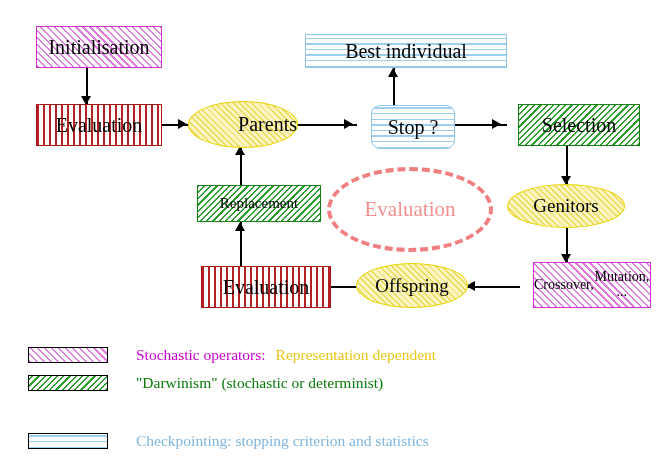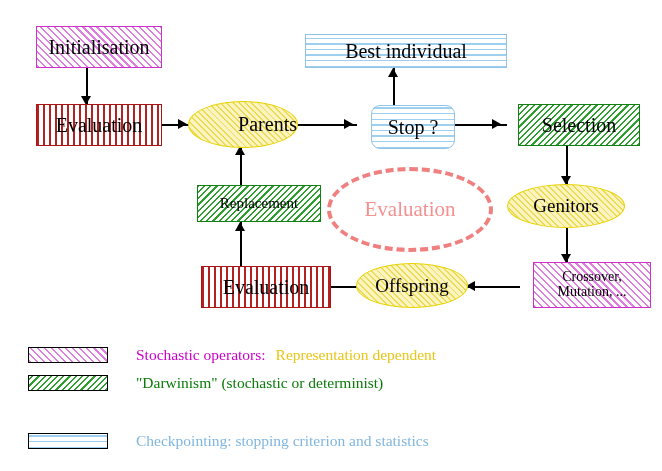--- a/index.html
+++ b/index.html
@@ -148,21 +148,21 @@
   </div>
 
   <div class="node rect fill-green" style="left:505px;top:104px;width:122px;height:42px;">
     <span class="lbl" style="font-size:20px;">Selection</span>
   </div>
 
   <div class="node ellipse fill-yellow" style="left:507px;top:184px;width:118px;height:44px;">
     <span class="lbl" style="font-size:19px;">Genitors</span>
   </div>
 
-  <div class="node rect fill-magenta" style="left:520px;top:262px;width:118px;height:46px;flex-direction:column;">
+  <div class="node rect fill-magenta" style="left:520px;top:262px;width:118px;height:46px;flex-direction:row;">
     <span class="lbl" style="font-size:14px;">Crossover,</span>
     <span class="lbl" style="font-size:14px;">Mutation, ...</span>
   </div>
 
   <div class="node ellipse fill-yellow" style="left:356px;top:263px;width:112px;height:45px;">
     <span class="lbl" style="font-size:19px;">Offspring</span>
   </div>
 
   <div class="node rect fill-red" style="left:188px;top:266px;width:130px;height:42px;">
     <span class="lbl" style="font-size:20px;">Evaluation</span>

